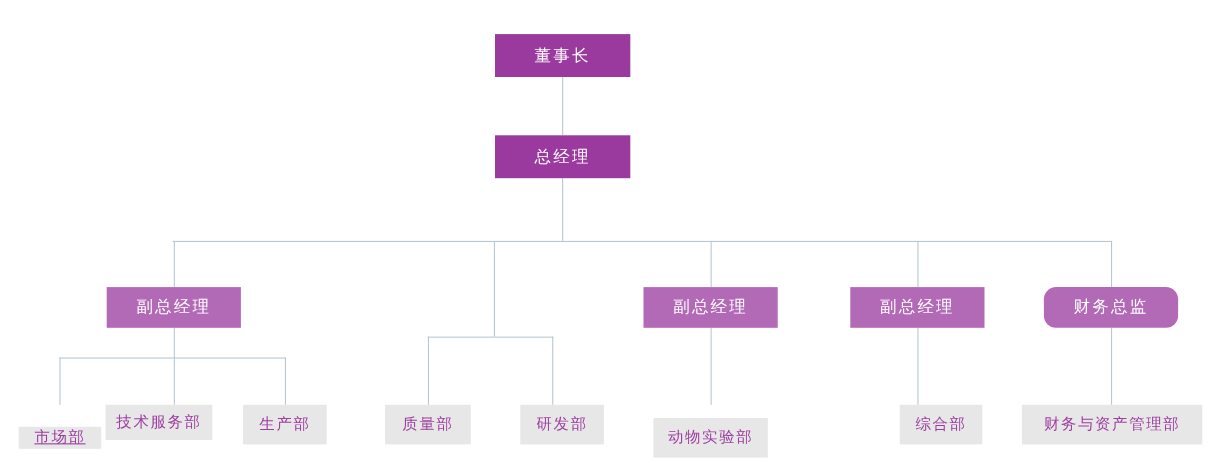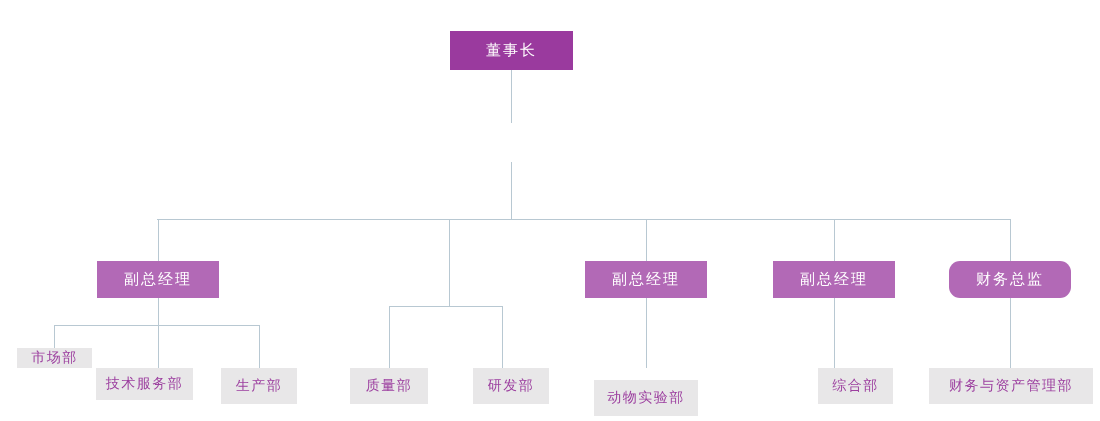--- a/index.html
+++ b/index.html
@@ -57,21 +57,21 @@
 
   
   #n-chairman          { left: 450px; top: 31px;  width: 123px; height: 39px; }
   #n-general-manager   { left: 450px; top: 123px; width: 123px; height: 39px; }
 
   #n-deputy-gm-1       { left: 97px;  top: 261px; width: 122px; height: 37px; }
   #n-deputy-gm-2       { left: 585px; top: 261px; width: 122px; height: 37px; }
   #n-deputy-gm-3       { left: 773px; top: 261px; width: 122px; height: 37px; }
   #n-finance-director  { left: 949px; top: 261px; width: 122px; height: 37px; border-radius: 11px; }
 
-  #n-marketing         { left: 17px;  top: 348px; width: 75px;  height: 20px; }
+  #n-marketing         { left: 17px;  top: 388px; width: 75px;  height: 20px; text-decoration: underline; }
   #n-tech-service      { left: 96px; top: 368px; width: 97px;  height: 32px; }
   #n-production        { left: 221px; top: 368px; width: 76px;  height: 36px; }
   #n-quality           { left: 350px; top: 368px; width: 78px;  height: 36px; }
   #n-rd                { left: 473px; top: 368px; width: 76px;  height: 36px; }
   #n-animal-lab        { left: 594px; top: 380px; width: 104px; height: 36px; }
   #n-general-affairs   { left: 818px; top: 368px; width: 75px;  height: 36px; }
   #n-finance-asset     { left: 929px; top: 368px; width: 164px; height: 36px; }
 
   
   #l-chair-gm      { left: 511px;  top: 70px;  height: 53px; }
@@ -118,20 +118,21 @@
   <div class="hline" id="l-mid-h"></div>
   <div class="vline" id="l-quality"></div>
   <div class="vline" id="l-rd"></div>
 
   <div class="vline" id="l-animal"></div>
   <div class="vline" id="l-general"></div>
   <div class="vline" id="l-fin-asset"></div>
 
   <div class="node lv-exec" id="n-chairman">董事长</div>
 
+  <div class="node lv-exec" id="n-general-manager">总经理</div>
 
   <div class="node lv-mgr" id="n-deputy-gm-1">副总经理</div>
   <div class="node lv-mgr" id="n-deputy-gm-2">副总经理</div>
   <div class="node lv-mgr" id="n-deputy-gm-3">副总经理</div>
   <div class="node lv-mgr" id="n-finance-director">财务总监</div>
 
   <div class="node lv-dept" id="n-marketing">市场部</div>
   <div class="node lv-dept" id="n-tech-service">技术服务部</div>
   <div class="node lv-dept" id="n-production">生产部</div>
   <div class="node lv-dept" id="n-quality">质量部</div>

